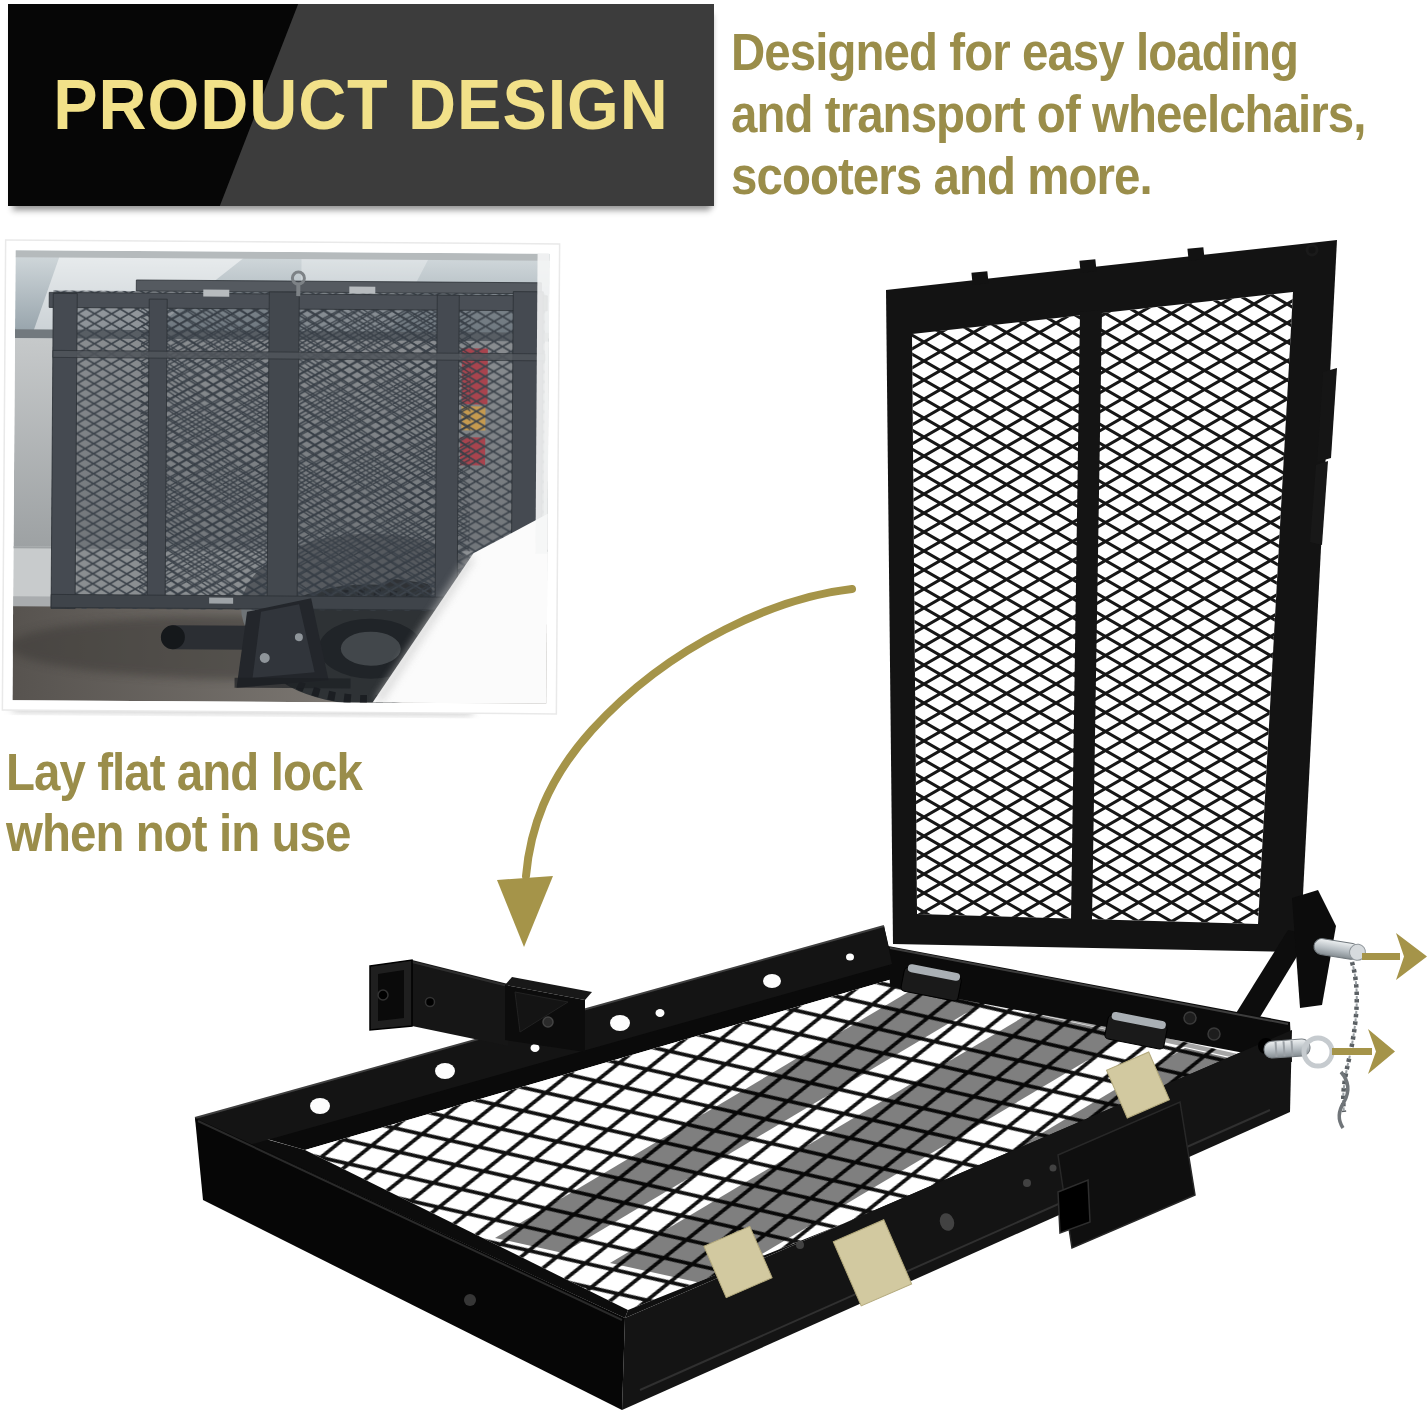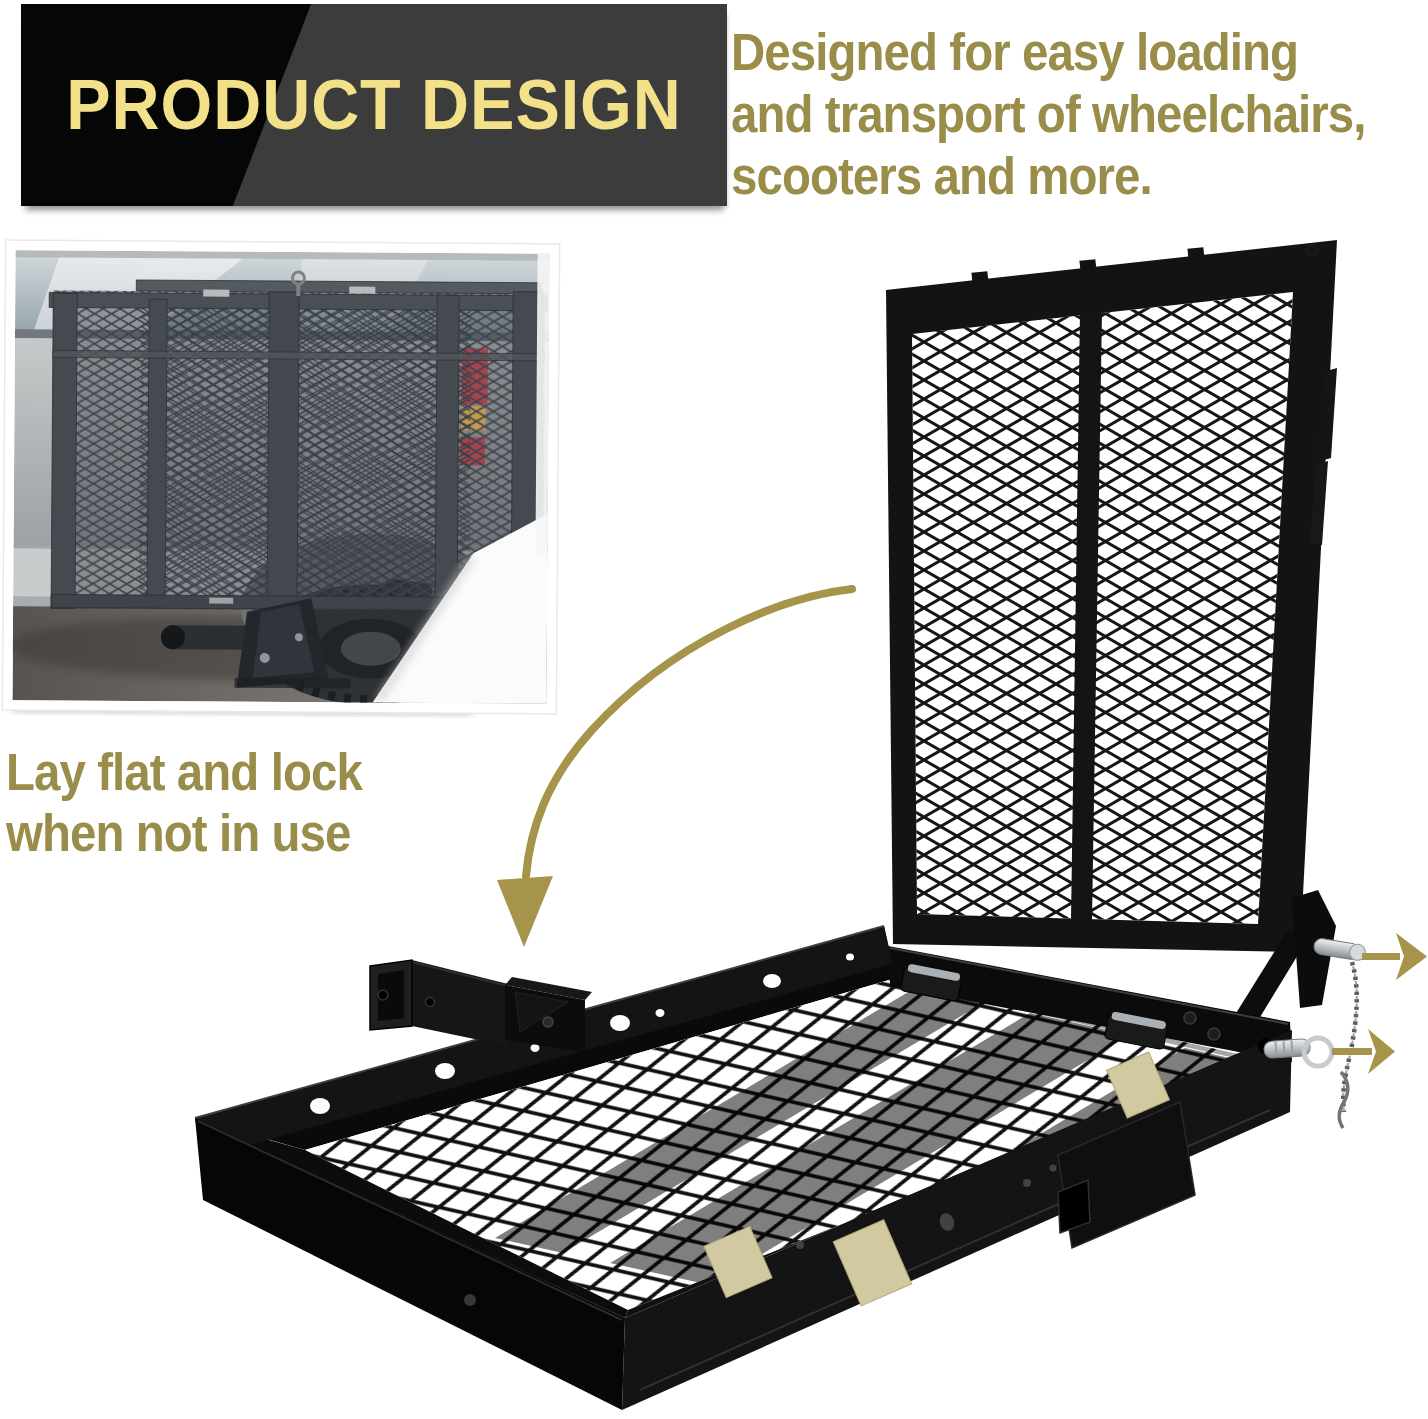--- a/index.html
+++ b/index.html
@@ -3,21 +3,21 @@
 <meta charset="utf-8">
 <style>
   html,body{margin:0;padding:0;}
   body{
     width:1428px;height:1419px;position:relative;overflow:hidden;
     background:#ffffff;
     font-family:"Liberation Sans",sans-serif;
   }
   .scene{position:absolute;left:0;top:0;}
   .banner{
-    position:absolute;left:21px;top:4px;width:706px;height:202px;
+    position:absolute;left:8px;top:4px;width:706px;height:202px;
     background:var(--banner-right,#3c3c3c);
     box-shadow:0 9px 6px -4px rgba(0,0,0,.30), 4px 6px 5px -4px rgba(0,0,0,.18);
   }
   .banner::before{
     content:"";position:absolute;inset:0;
     background:var(--banner-left,#060606);
     clip-path:polygon(0 0,41.1% 0,30% 100%,0 100%);
   }
   .banner-title{
     position:absolute;inset:0;display:flex;align-items:center;justify-content:center;

